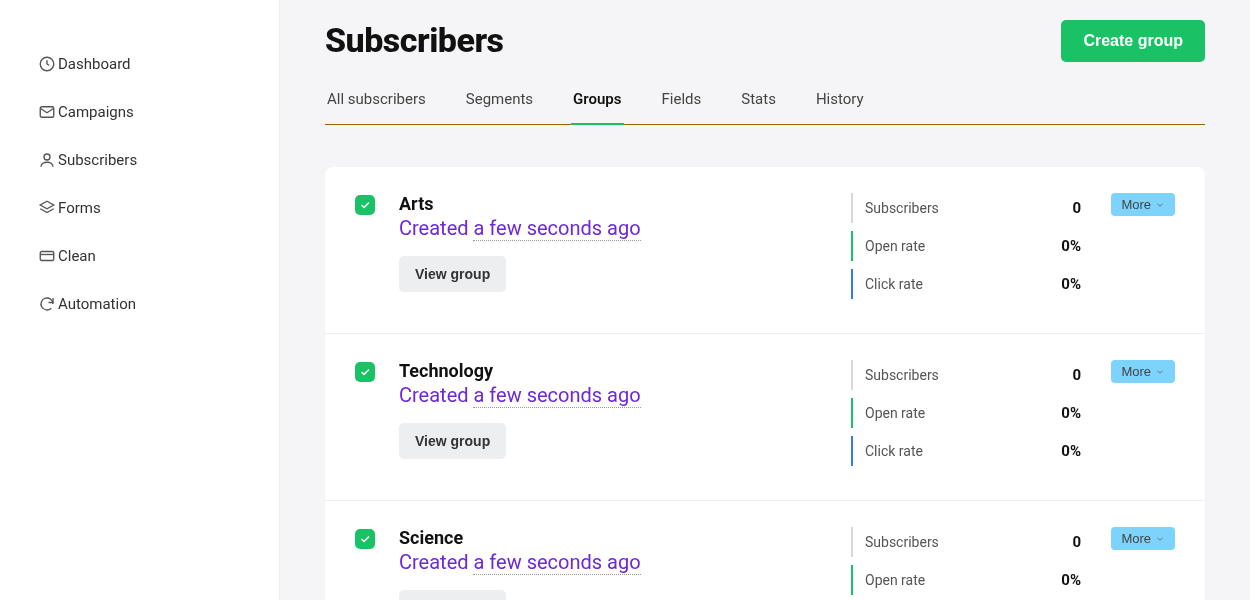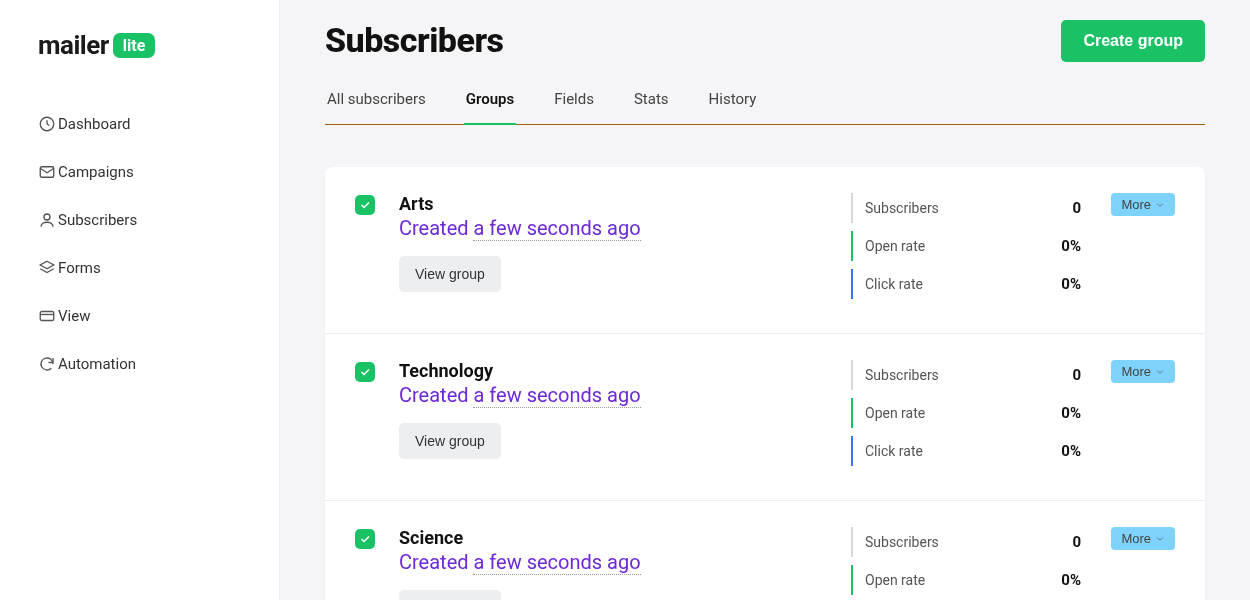--- a/index.html
+++ b/index.html
@@ -176,21 +176,21 @@
       border-bottom: 1px dotted #999;
     }
     .view-btn {
       background: #eceef0;
       border: none;
       padding: 10px 16px;
       font-size: 14px;
       color: #333;
       border-radius: 5px;
       cursor: pointer;
-      font-weight: 400;
+      font-weight: 700;
     }
     .group-stats {
       width: 230px;
       flex-shrink: 0;
     }
     .stat-row {
       display: flex;
       justify-content: space-between;
       align-items: center;
       padding: 6px 0 6px 12px;
@@ -233,24 +233,20 @@
       height: 10px;
       stroke: #666;
       stroke-width: 2;
       fill: none;
     }
   </style>
 </head>
 <body>
 
 <aside class="sidebar">
-  <div class="logo">
-    <span class="logo-text">mailer</span>
-    <span class="logo-badge">lite</span>
-  </div>
   <ul class="nav-list">
     <li class="nav-item">
       <span class="nav-icon">
         <svg viewBox="0 0 24 24">
             <circle cx="12" cy="12" r="9"></circle>
             <path d="M12 7v5l3 2"></path>
           </svg>
       </span>
       <span>Dashboard</span>
     </li>
@@ -281,21 +277,21 @@
       </span>
       <span>Forms</span>
     </li>
     <li class="nav-item">
       <span class="nav-icon">
         <svg viewBox="0 0 24 24">
             <rect x="3" y="6" width="18" height="12" rx="2"></rect>
             <path d="M3 10h18"></path>
           </svg>
       </span>
-      <span>View</span>
+      <span>Clean</span>
     </li>
     <li class="nav-item">
       <span class="nav-icon">
         <svg viewBox="0 0 24 24">
             <path d="M20 12a8 8 0 1 0-2.3 5.6"></path>
             <path d="M20 4v6h-6"></path>
           </svg>
       </span>
       <span>Automation</span>
     </li>
@@ -303,20 +299,21 @@
 </aside>
 
 <main class="main">
   <div class="header-row">
     <h1 class="page-title">Subscribers</h1>
     <button class="create-btn">Create group</button>
   </div>
 
   <div class="tabs">
     <div class="tab">All subscribers</div>
+    <div class="tab">Segments</div>
     <div class="tab active">Groups</div>
     <div class="tab">Fields</div>
     <div class="tab">Stats</div>
     <div class="tab">History</div>
   </div>
 
   <div class="groups-card">
 
     <div class="group-row">
       <div class="group-check">

